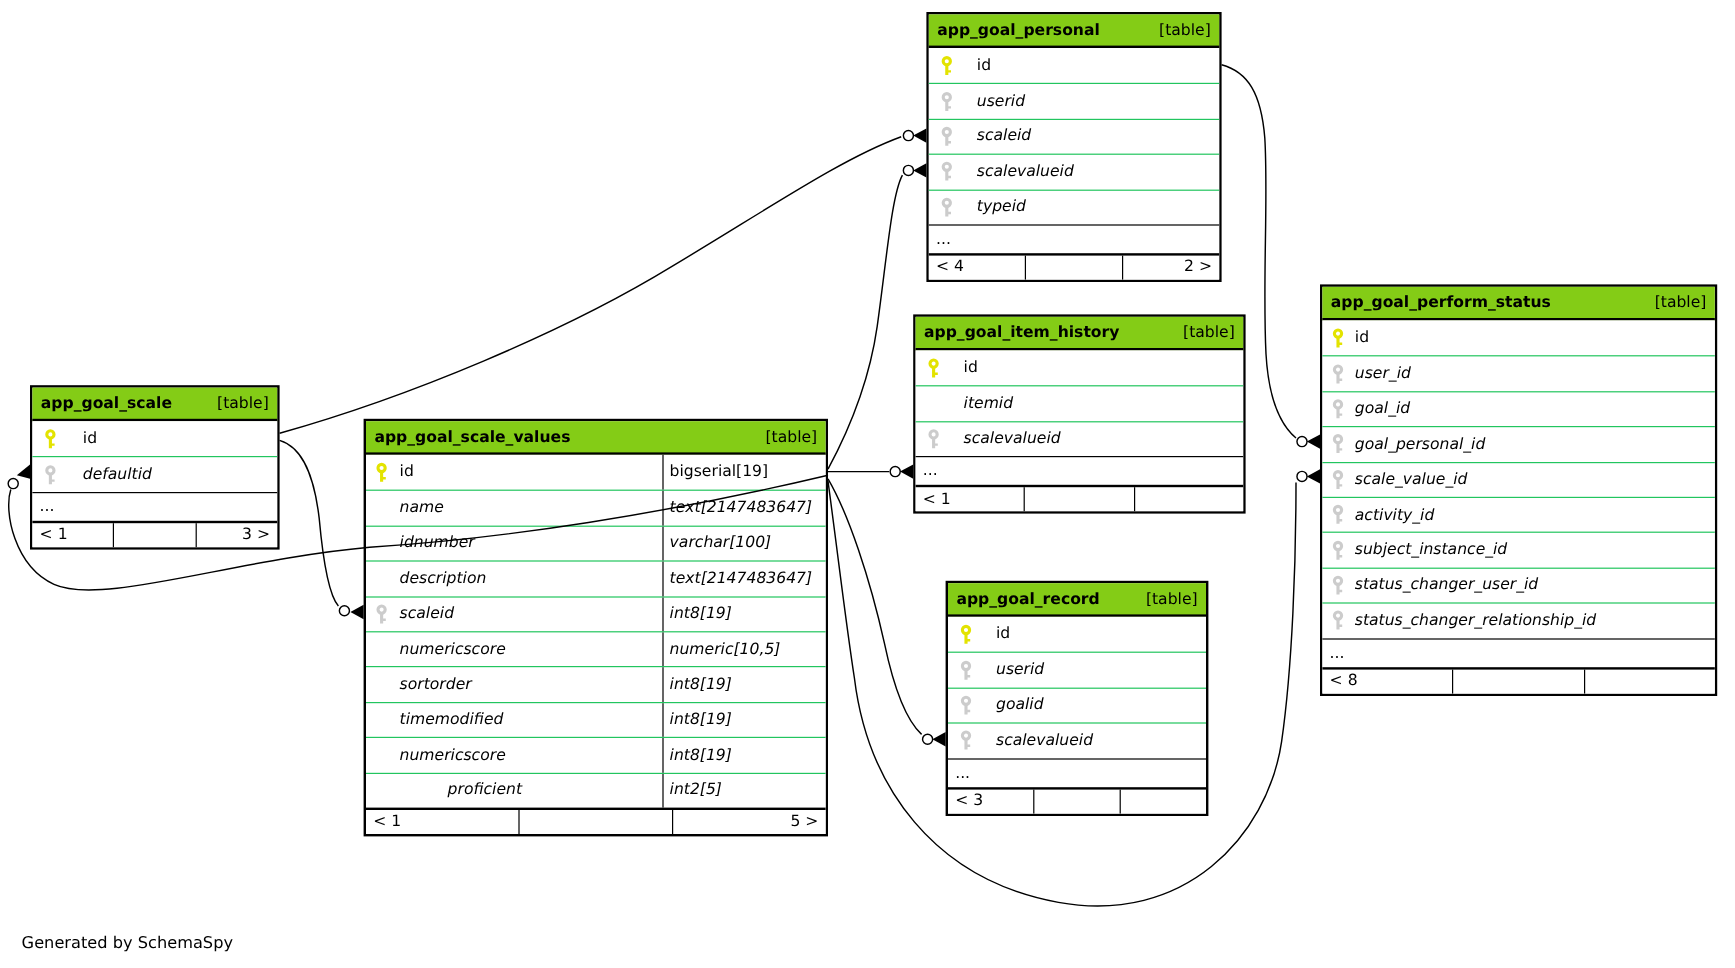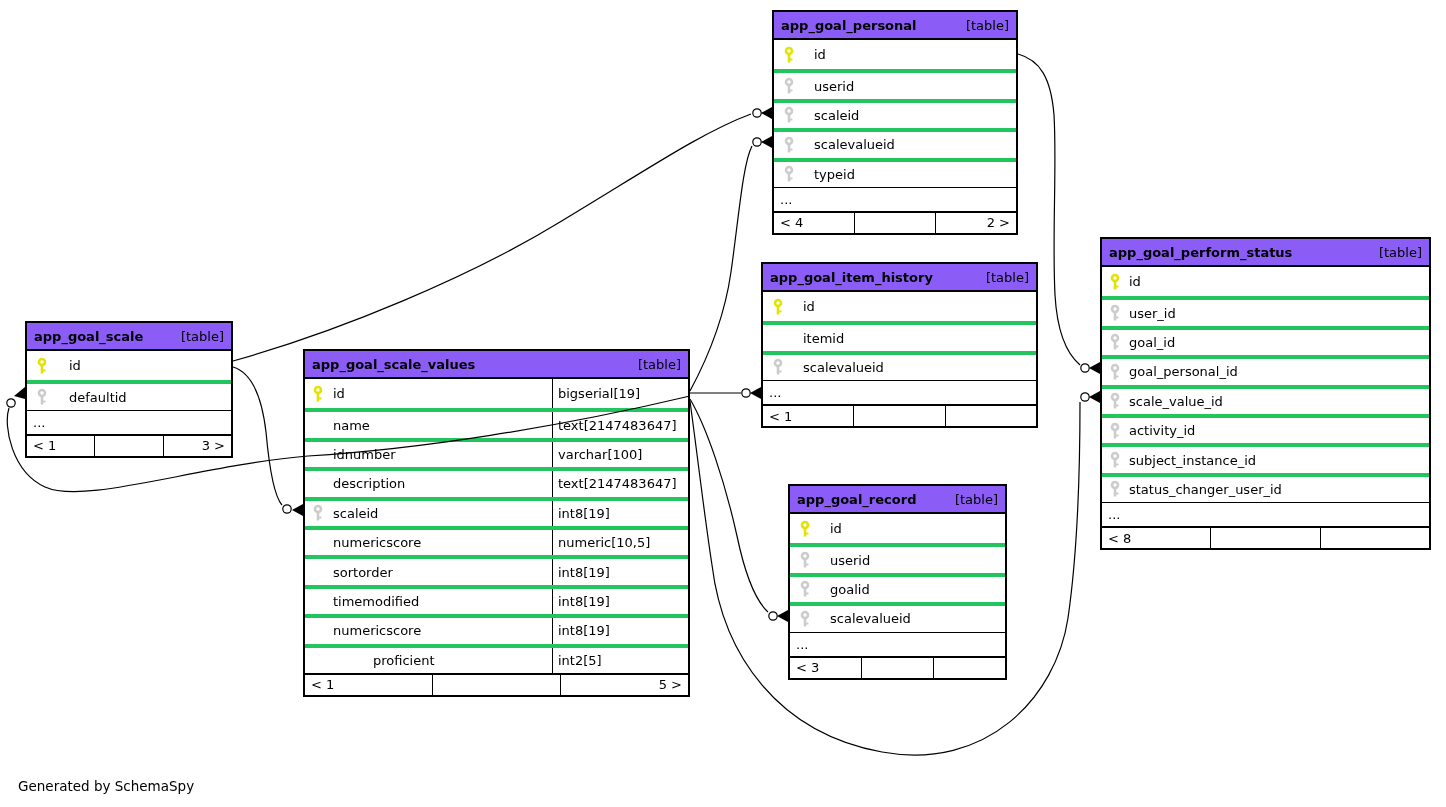--- a/index.html
+++ b/index.html
@@ -7,29 +7,29 @@
     position:relative;width:1446px;height:807px;background:#ffffff;
     font-family:"DejaVu Sans","Liberation Sans",sans-serif;color:#000;
     overflow:hidden;
   }
   .db-table{
     position:absolute;background:#fff;border:2px solid #000;box-sizing:border-box;
     font-size:13px;
   }
   .tbl-header{
     display:flex;justify-content:space-between;align-items:center;
-    background:#8b5cf6;border-bottom:2px solid #000;box-sizing:border-box;
+    background:#84cc16;border-bottom:2px solid #000;box-sizing:border-box;
     padding:0 7px;
   }
   .tbl-title{font-weight:bold;}
   .tbl-badge{font-weight:normal;}
   .tbl-row{
     display:flex;align-items:center;box-sizing:border-box;background:#fff;
   }
-  .tbl-row + .tbl-row{border-top:4px solid #22c55e;}
+  .tbl-row + .tbl-row{border-top:1px solid #22c55e;font-style:italic;}
   .row-keyicon{flex:0 0 auto;display:flex;align-items:center;justify-content:center;}
   .row-name{white-space:nowrap;}
   .row-namecell{display:flex;align-items:center;height:100%;box-sizing:border-box;flex:0 0 auto;}
   .row-typecell{
     border-left:1px solid #000;height:100%;display:flex;align-items:center;
     padding-left:5px;box-sizing:border-box;flex:1 1 auto;white-space:nowrap;
   }
   .tbl-ellipsis{
     border-top:1px solid #000;box-sizing:border-box;display:flex;align-items:center;
     padding-left:6px;background:#fff;
@@ -223,20 +223,32 @@
             <span class="row-keyicon" style="width: 27px; padding-left: 6px; box-sizing: border-box; justify-content: flex-start;">
               <svg width="14" height="18" viewBox="0 0 14 18">
                 <circle cx="7" cy="5" r="3" fill="none" stroke="#cccccc" stroke-width="2.6"></circle>
                 <line x1="7" y1="8" x2="7" y2="16.5" stroke="#cccccc" stroke-width="2.6"></line>
                 <line x1="7" y1="13.5" x2="10.5" y2="13.5" stroke="#cccccc" stroke-width="2"></line>
               </svg>
             </span>
             <span class="row-name">status_changer_user_id</span>
           </div>
         </div>
+        <div class="tbl-row" style="height: 29.4px;">
+          <div class="row-namecell" style="flex: 1 1 auto;">
+            <span class="row-keyicon" style="width: 27px; padding-left: 6px; box-sizing: border-box; justify-content: flex-start;">
+              <svg width="14" height="18" viewBox="0 0 14 18">
+                <circle cx="7" cy="5" r="3" fill="none" stroke="#cccccc" stroke-width="2.6"></circle>
+                <line x1="7" y1="8" x2="7" y2="16.5" stroke="#cccccc" stroke-width="2.6"></line>
+                <line x1="7" y1="13.5" x2="10.5" y2="13.5" stroke="#cccccc" stroke-width="2"></line>
+              </svg>
+            </span>
+            <span class="row-name">status_changer_relationship_id</span>
+          </div>
+        </div>
         <div class="tbl-ellipsis" style="height: 24px;">...</div>
         <div class="tbl-footer" style="height: 22px;">
           <div class="fcell">&lt; 8</div>
           <div class="fcell"></div>
           <div class="fcell"></div>
         </div>
       </div>
       <div class="db-table" style="left: 761px; top: 262px; width: 277px;">
         <div class="tbl-header" style="height: 28px;">
           <span class="tbl-title">app_goal_item_history</span>

